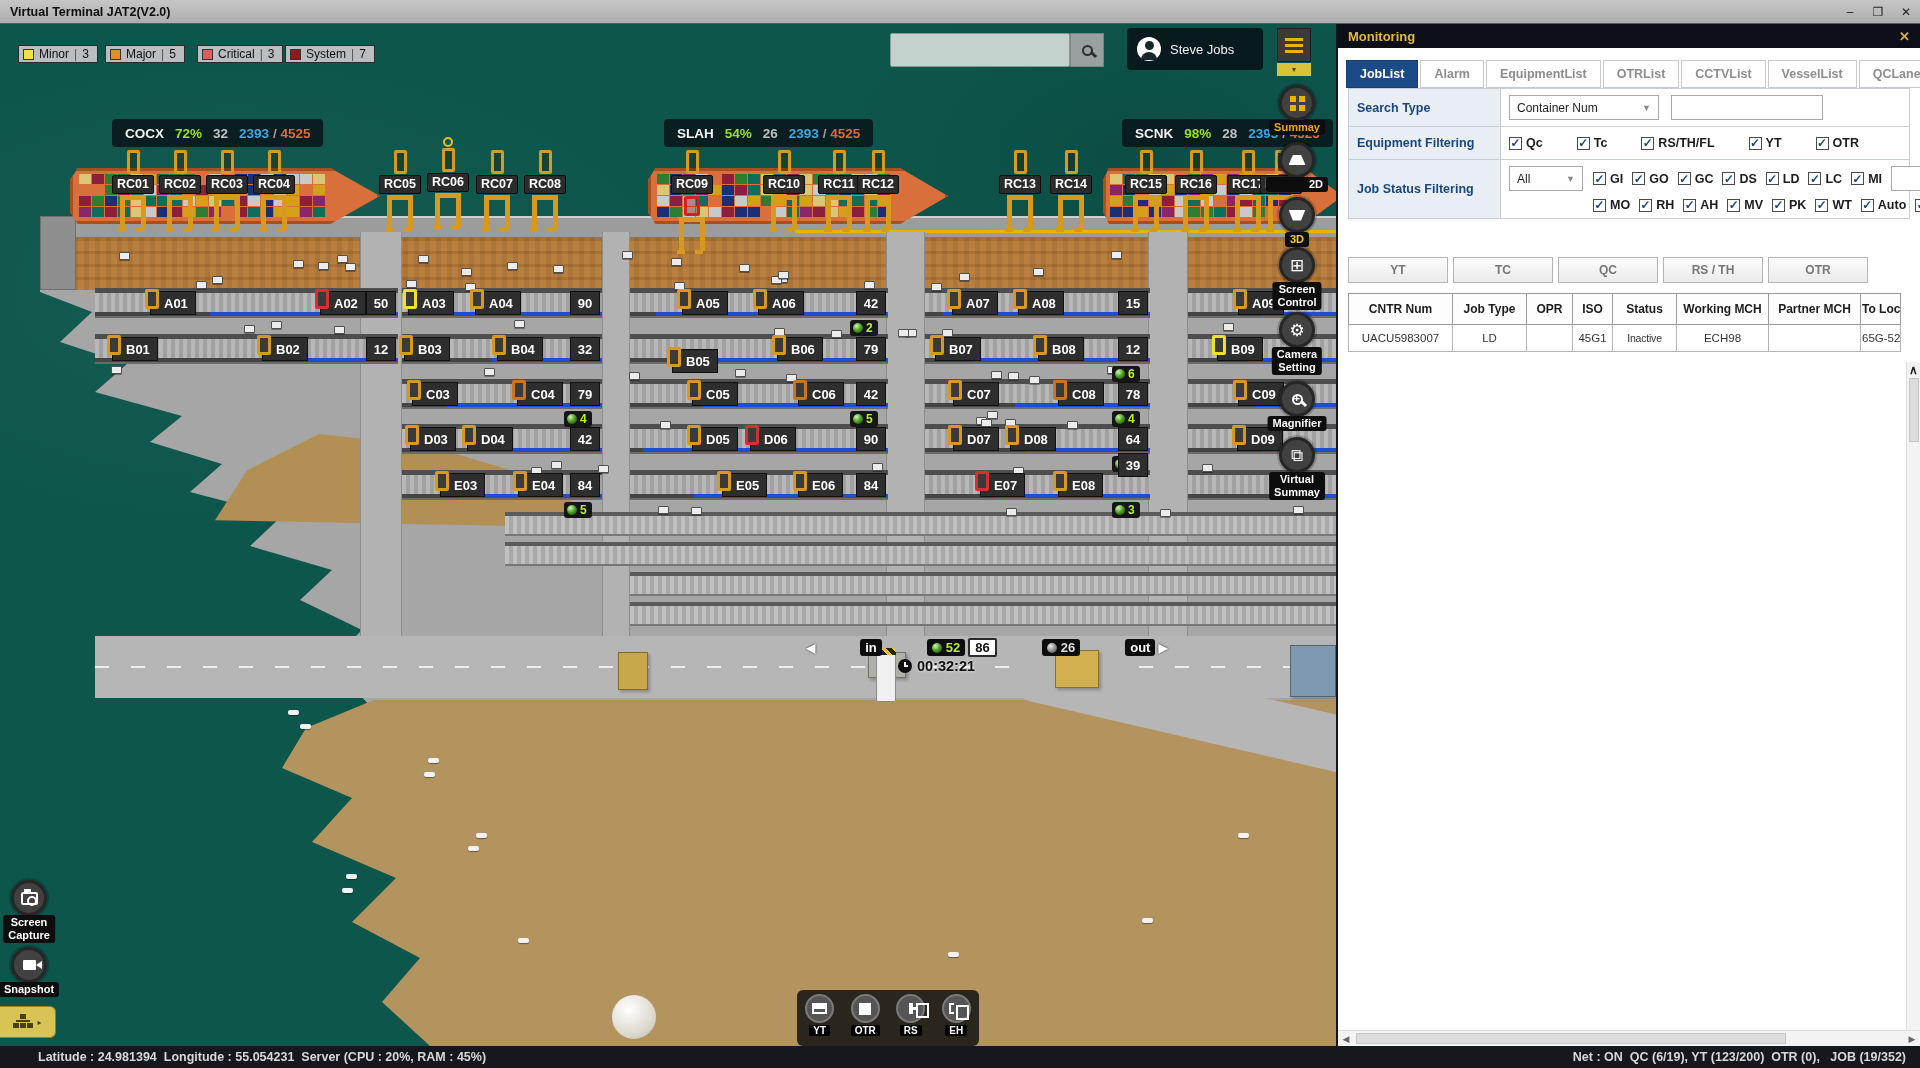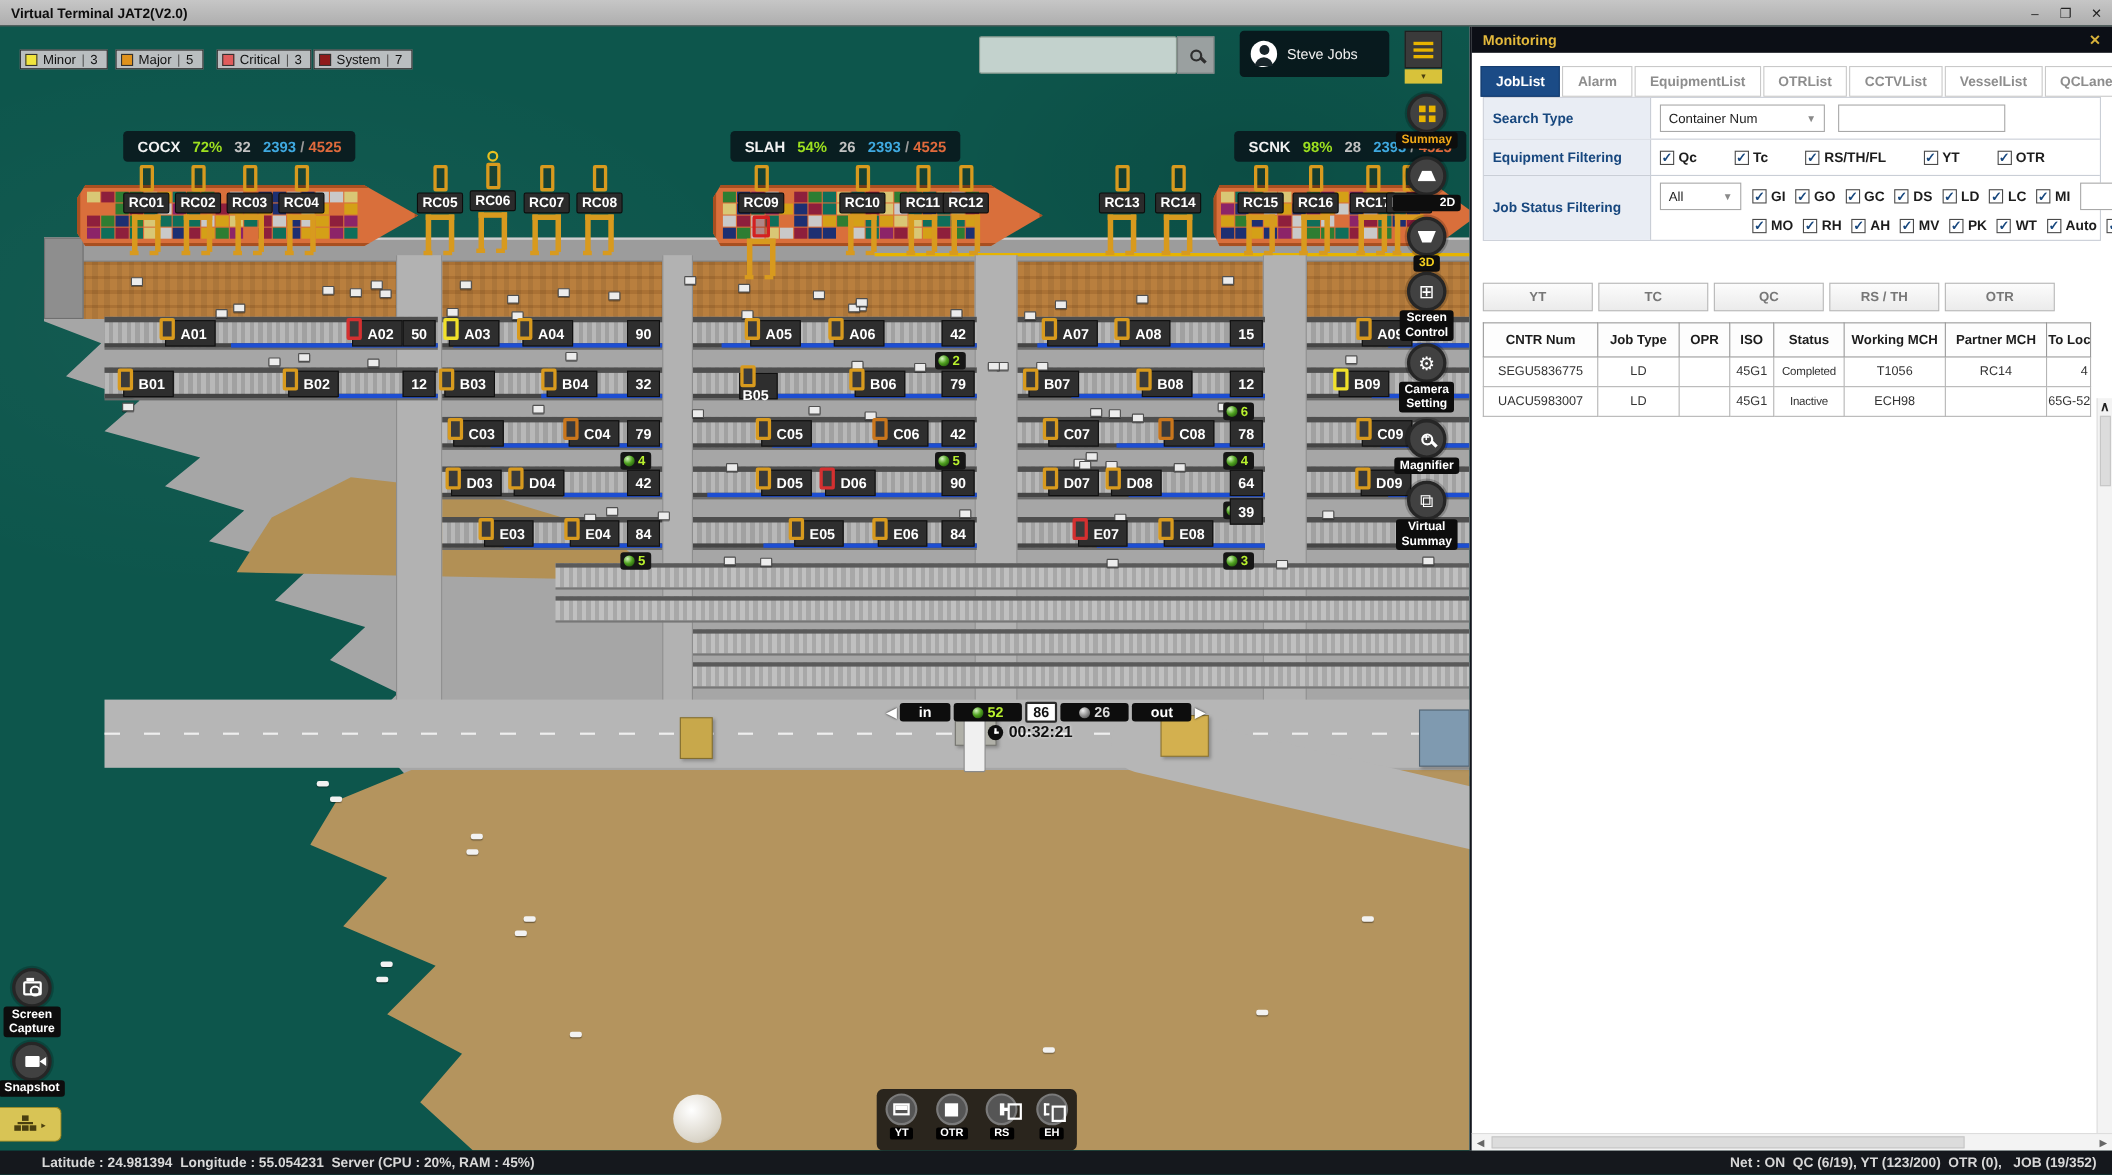--- a/index.html
+++ b/index.html
@@ -181,22 +181,22 @@
   .gi-tree{position:relative;width:20px;height:16px;}
   .gi-tree::before{content:"";position:absolute;left:7px;top:0;width:6px;height:5px;background:#4a3f10;
     box-shadow:-7px 9px 0 #4a3f10,0 9px 0 #4a3f10,7px 9px 0 #4a3f10;}
   .gi-tree::after{content:"";position:absolute;left:3px;top:6px;width:14px;height:2px;background:#4a3f10;}
   .goldtab .tri{font-size:8px;color:#4a3f10;}
 
   
   .gate{position:absolute;left:806px;top:638px;display:flex;align-items:center;gap:3px;
     font-weight:bold;font-size:13px;z-index:10;}
   .gate .arrow{color:#fff;text-shadow:0 0 2px #000;font-size:12px;}
-  .gpill{background:#0d0d0d;color:#fff;padding:1px 17px;border-radius:3px;display:flex;
-    align-items:center;gap:4px;}
+  .gpill{background:#0d0d0d;color:#fff;padding:1px 5px;border-radius:3px;display:flex;
+    align-items:center;gap:4px;margin-left:42px;}
   .gpill .grn{color:#b8f02e;}
   .gpill .gry{color:#ddd;}
   .gmid{background:#fff;color:#111;border:2px solid #2a2a2a;padding:0 5px;border-radius:2px;}
   .timer{position:absolute;left:898px;top:658px;display:flex;align-items:center;gap:5px;
     font-weight:bold;font-size:14.5px;color:#101010;text-shadow:0 0 3px rgba(255,255,255,.9);z-index:10;}
   .gi-clock{width:14px;height:14px;border-radius:50%;background:#0d0d0d;position:relative;flex:none;}
   .gi-clock::before{content:"";position:absolute;left:6px;top:3px;width:2px;height:5px;background:#fff;}
   .gi-clock::after{content:"";position:absolute;left:6px;top:6px;width:4px;height:2px;background:#fff;}
   .truck{position:absolute;left:876px;top:648px;width:20px;height:54px;background:#f0f0f0;
     border:1px solid #8a8a8a;border-radius:2px;z-index:9;}
@@ -593,21 +593,21 @@
       </div>
       <div class="block" style="left: 497px; top: 337px;">
         <span class="ycrane"></span>
         <span>B04</span>
       </div>
       <div class="count" style="left: 570px; top: 337px;">32</div>
       <div class="strip" style="left: 630px; top: 334px; width: 258px;">
         <span class="ptrack"></span>
         <span class="prog" style="width: 212px;"></span>
       </div>
-      <div class="block" style="left: 672px; top: 339px; flex-direction: column;">
+      <div class="block" style="left: 672px; top: 349px;">
         <span class="ycrane"></span>
         <span>B05</span>
       </div>
       <div class="block" style="left: 777px; top: 337px;">
         <span class="ycrane"></span>
         <span>B06</span>
       </div>
       <div class="count" style="left: 856px; top: 337px;">79</div>
       <div class="strip" style="left: 925px; top: 334px; width: 225px;">
         <span class="ptrack"></span>
@@ -1293,30 +1293,20 @@
           <th style="width: 46px;">OPR</th>
           <th style="width: 40px;">ISO</th>
           <th style="width: 64px;">Status</th>
           <th style="width: 92px;">Working MCH</th>
           <th style="width: 92px;">Partner MCH</th>
           <th style="width: 40px;">To Loca</th>
         </tr>
       </thead>
     <tbody id="tbody">
         <tr>
-          <td>SEGU5836775</td>
-          <td>LD</td>
-          <td></td>
-          <td>45G1</td>
-          <td class="st">Completed</td>
-          <td>T1056</td>
-          <td>RC14</td>
-          <td class="loc">4</td>
-        </tr>
-        <tr>
           <td>UACU5983007</td>
           <td>LD</td>
           <td></td>
           <td>45G1</td>
           <td class="st">Inactive</td>
           <td>ECH98</td>
           <td></td>
           <td class="loc">65G-52</td>
         </tr>
       </tbody>

